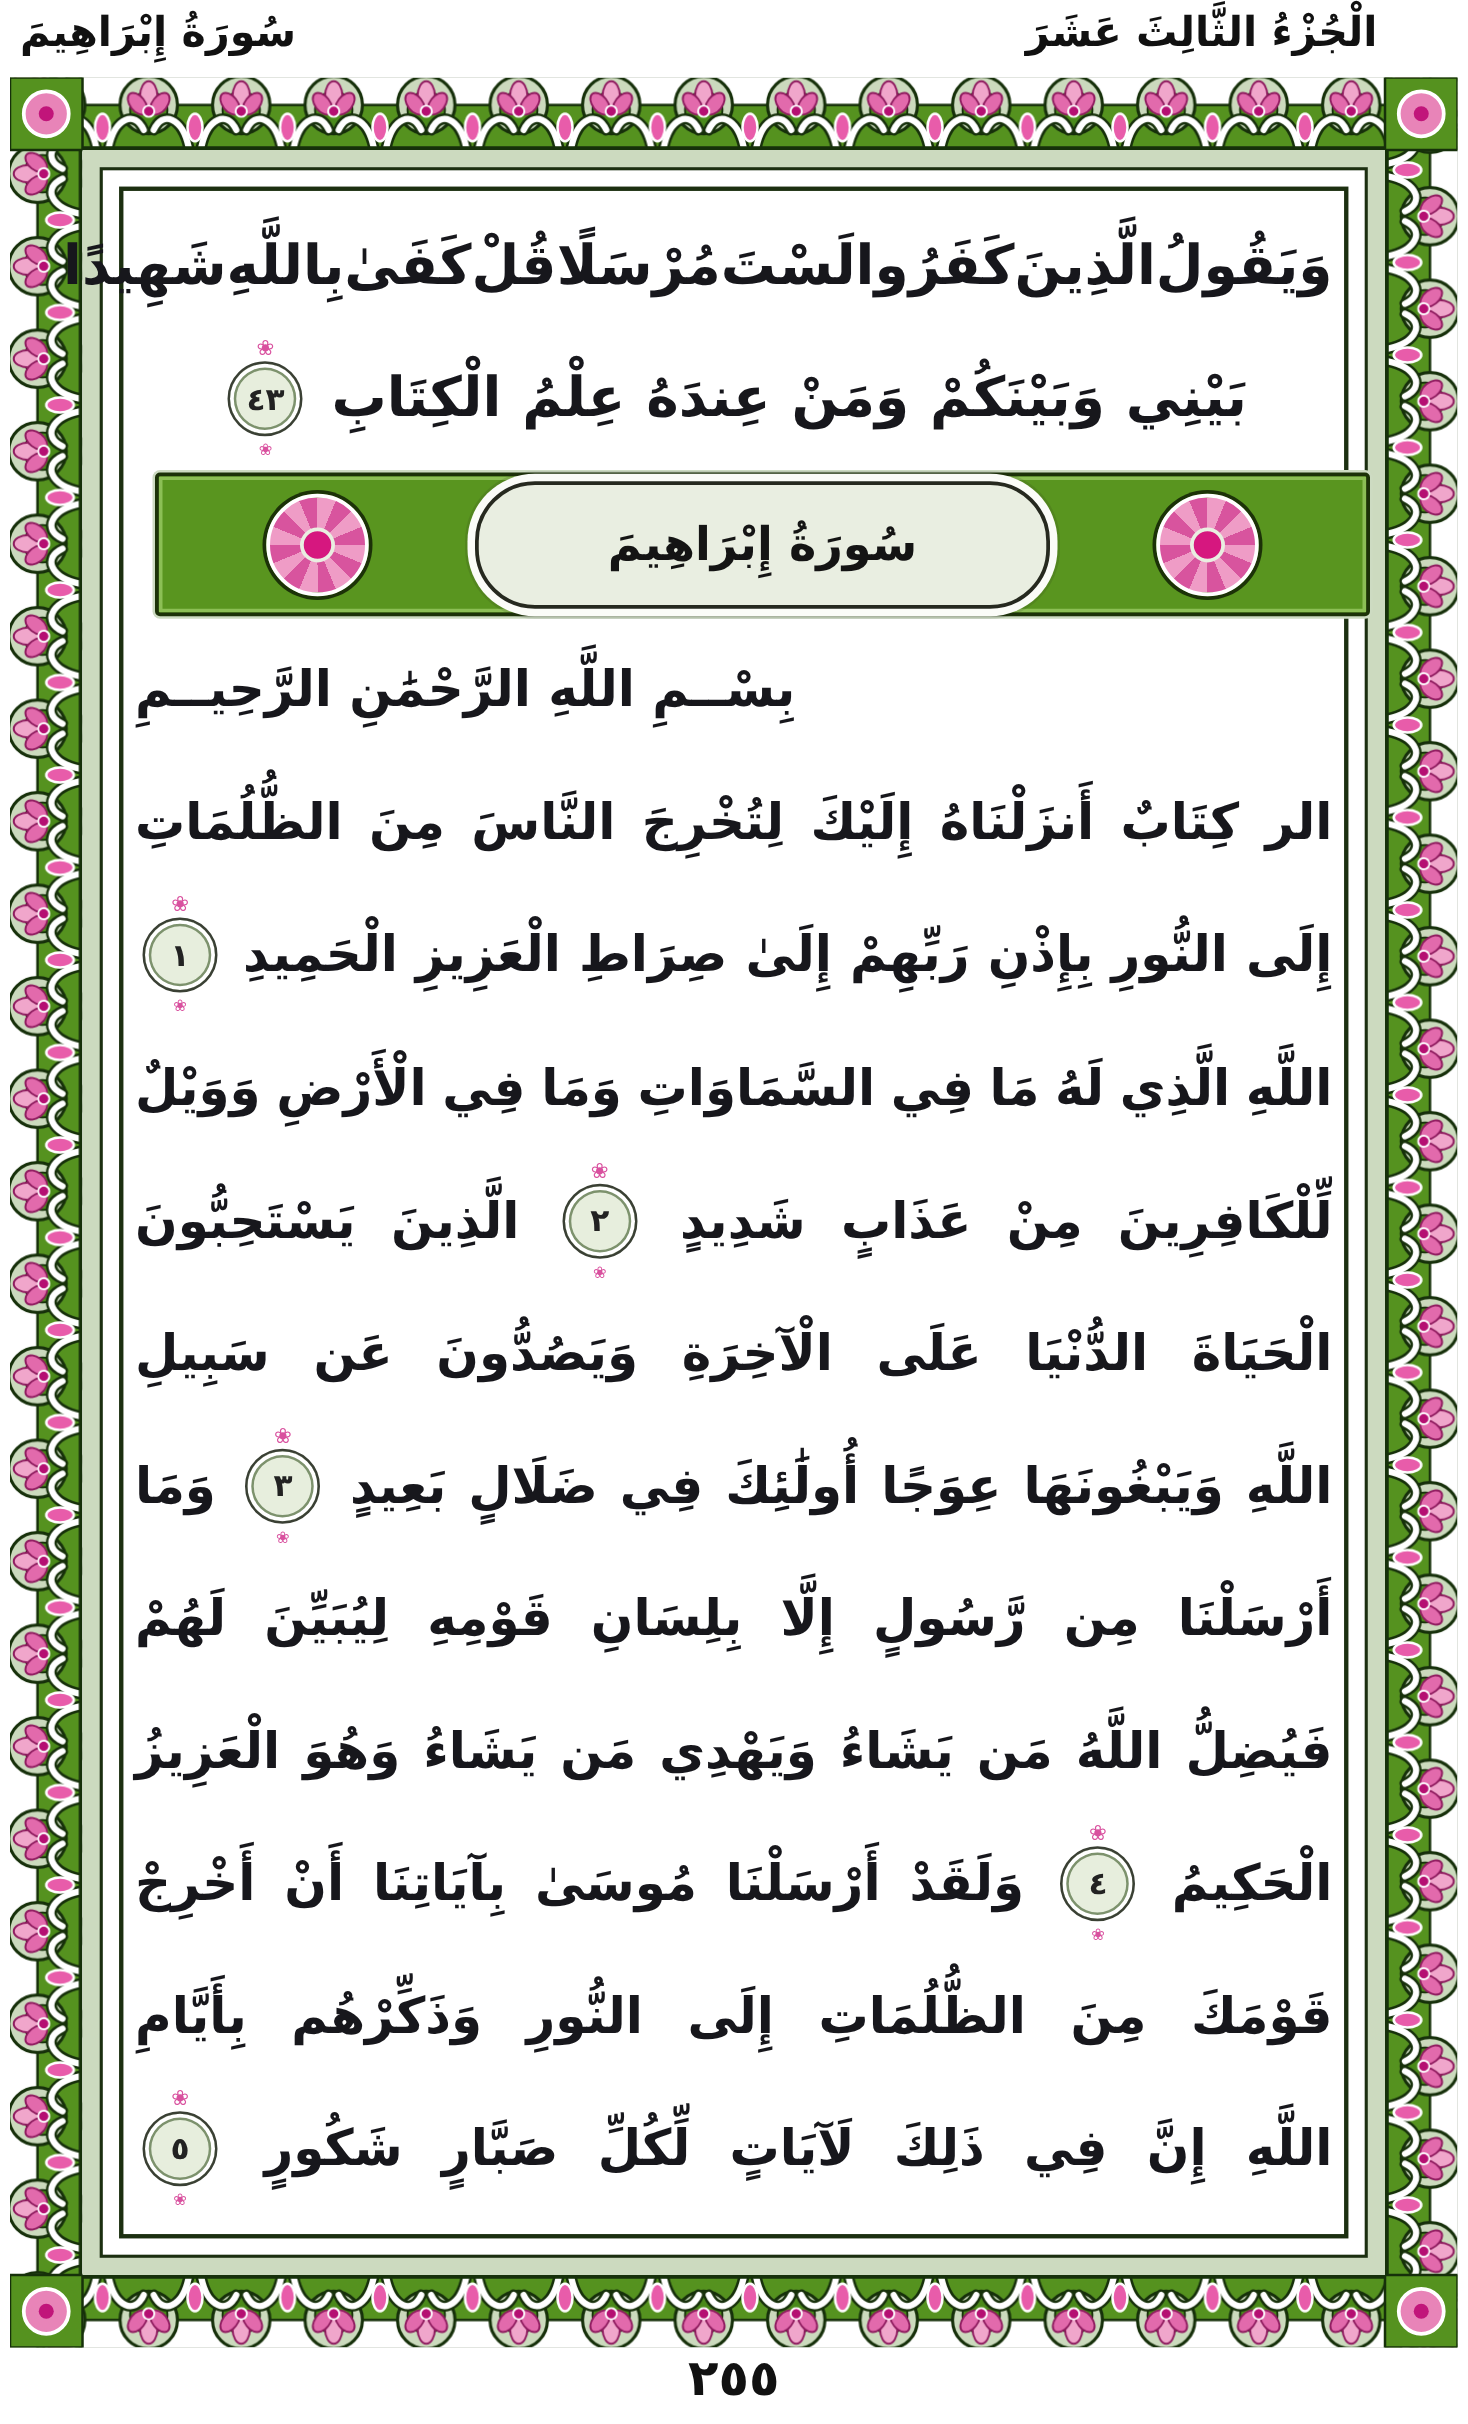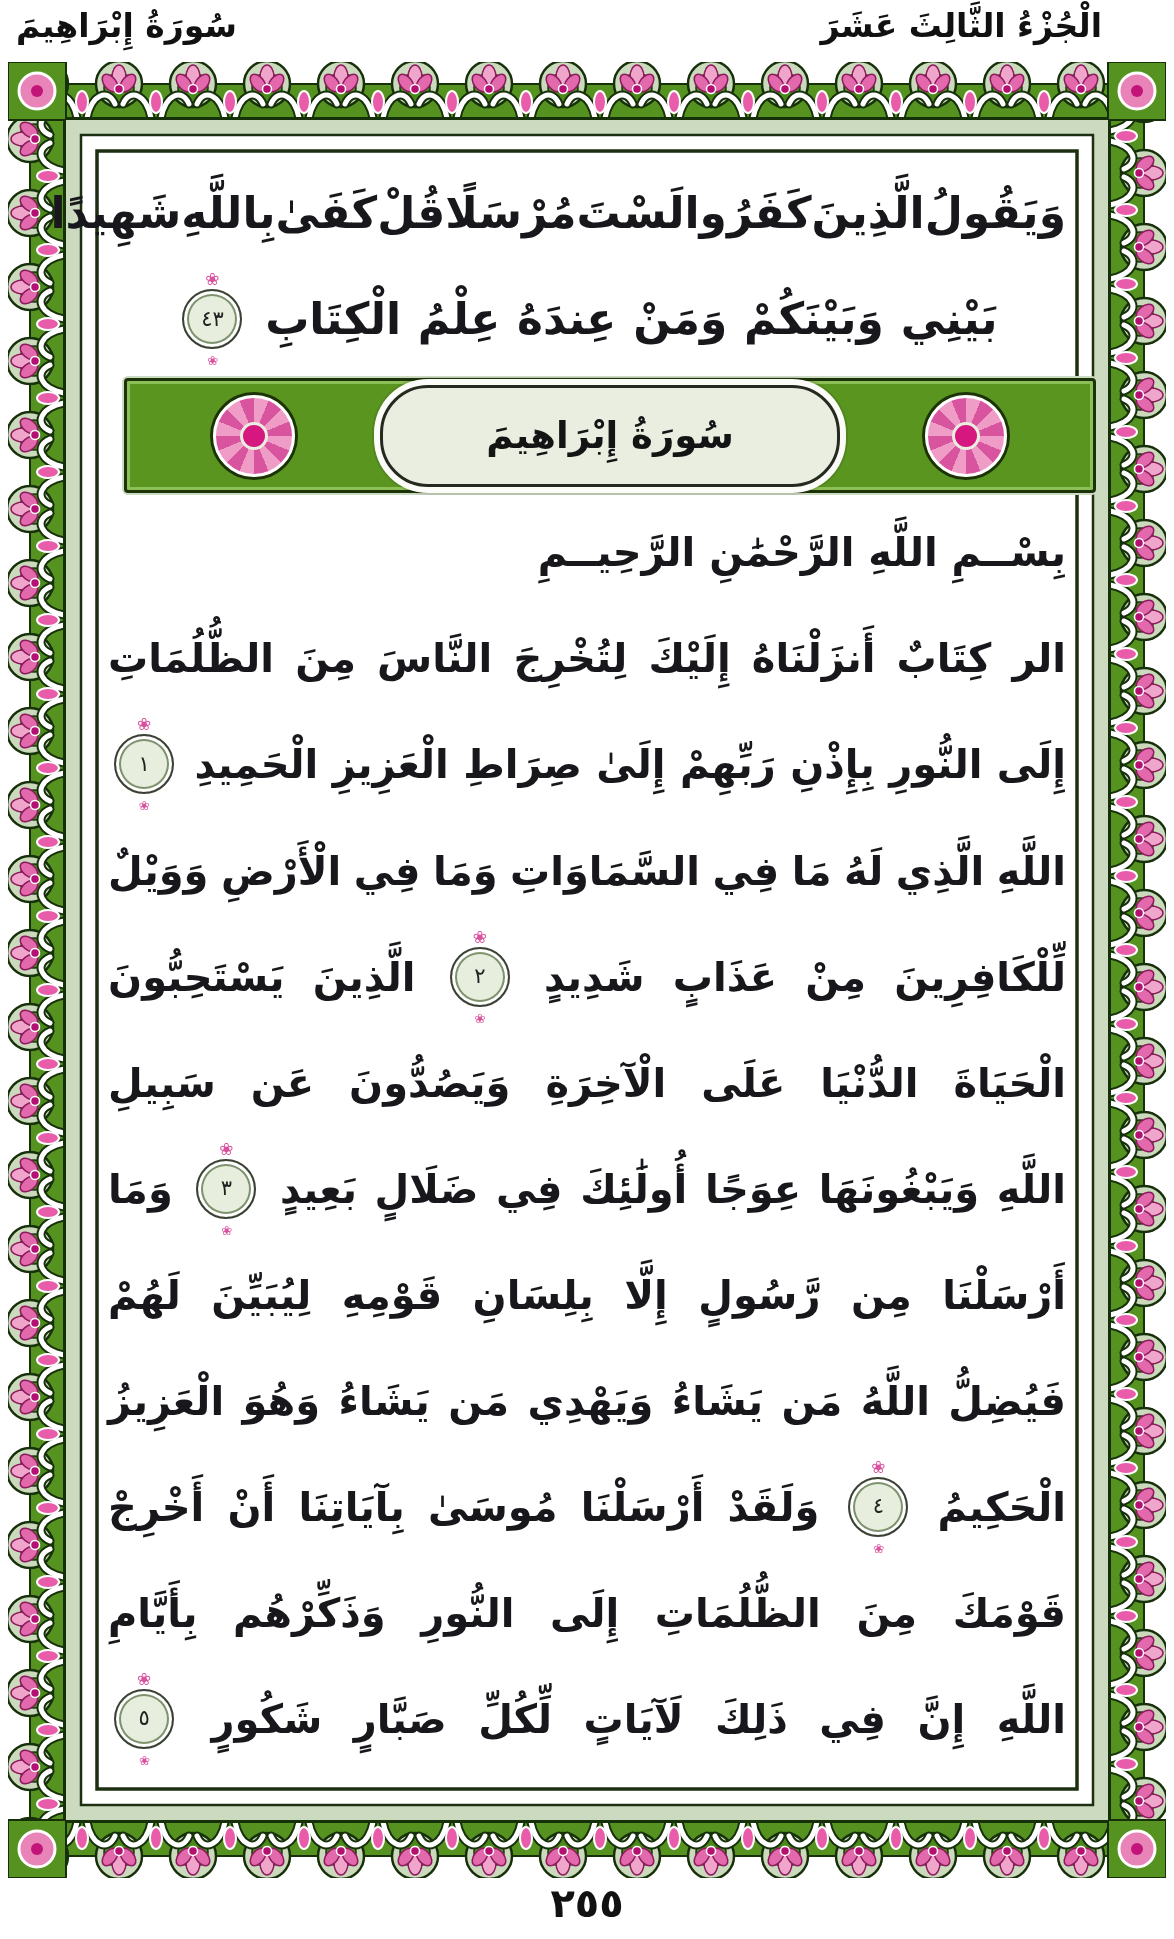--- a/index.html
+++ b/index.html
@@ -24,28 +24,28 @@
   }
   .line{
     flex:1;display:flex;align-items:center;direction:rtl;
     font-weight:bold;font-size:40px;line-height:1;color:#17171c;
     padding:0 4px;
   }
   .line.justify{justify-content:space-between;}
   .line.center{justify-content:center;gap:0.38em;}
   .line.big{font-size:44px;}
   .word{white-space:nowrap;}
-  .bismillah{justify-content:flex-start;font-size:40px;letter-spacing:1px;}
+  .bismillah{justify-content:flex-end;font-size:40px;letter-spacing:1px;}
   
   .aya-medallion{
     position:relative;flex:0 0 auto;width:56px;height:56px;border-radius:50%;
     background:#e7eedd;border:2px solid #3a4034;
     box-shadow:inset 0 0 0 3px #ffffff, inset 0 0 0 5px #7d926d;
     display:inline-flex;align-items:center;justify-content:center;
-    font-size:21px;font-weight:normal;color:#222;margin:0 6px;
+    font-size:25px;font-weight:bold;color:#222;margin:0 6px;
   }
   .aya-medallion::before{
     content:"❀";position:absolute;top:-20px;left:50%;transform:translateX(-50%);
     font-size:17px;color:#d9519f;font-weight:normal;
   }
   .aya-medallion::after{
     content:"❀";position:absolute;bottom:-20px;left:50%;transform:translateX(-50%);
     font-size:13px;color:#d9519f;font-weight:normal;
   }
   

